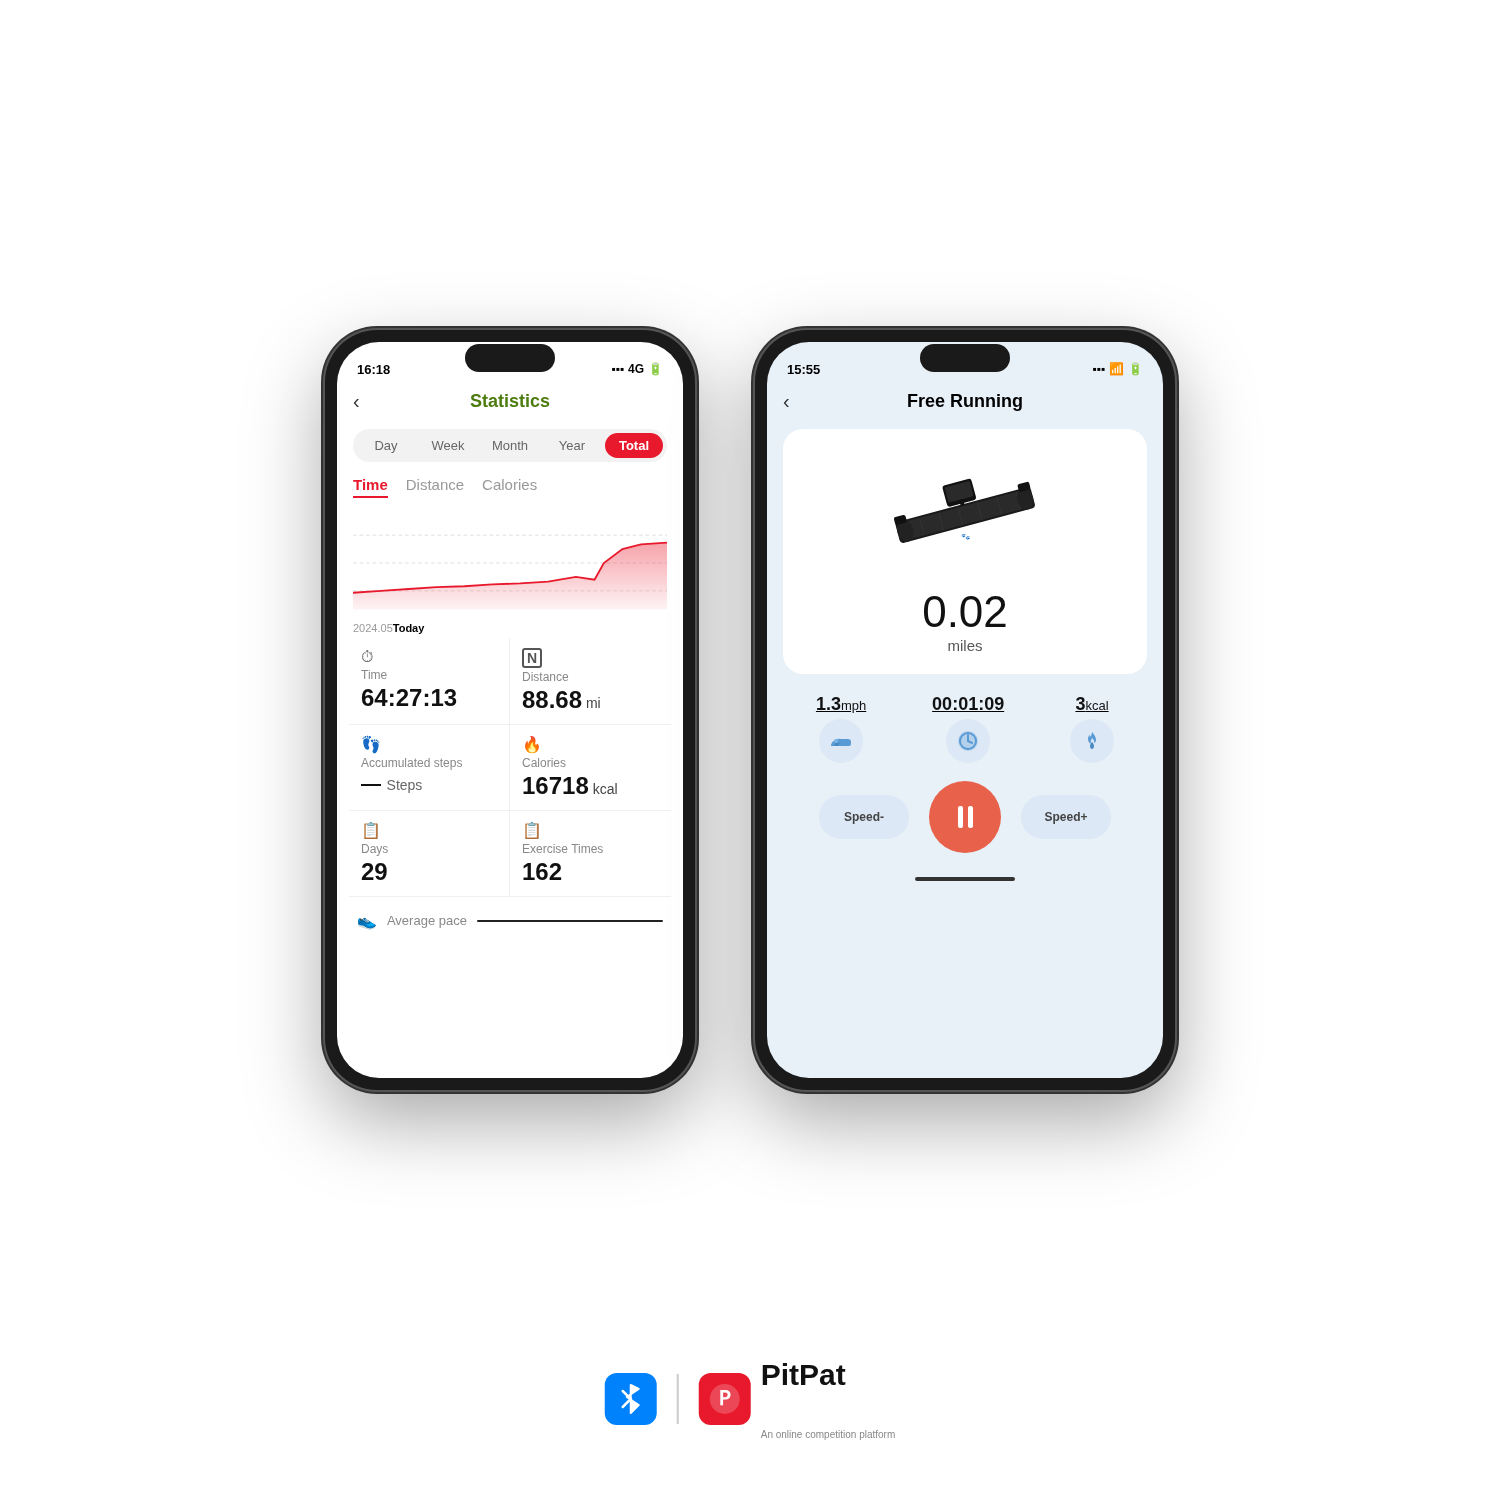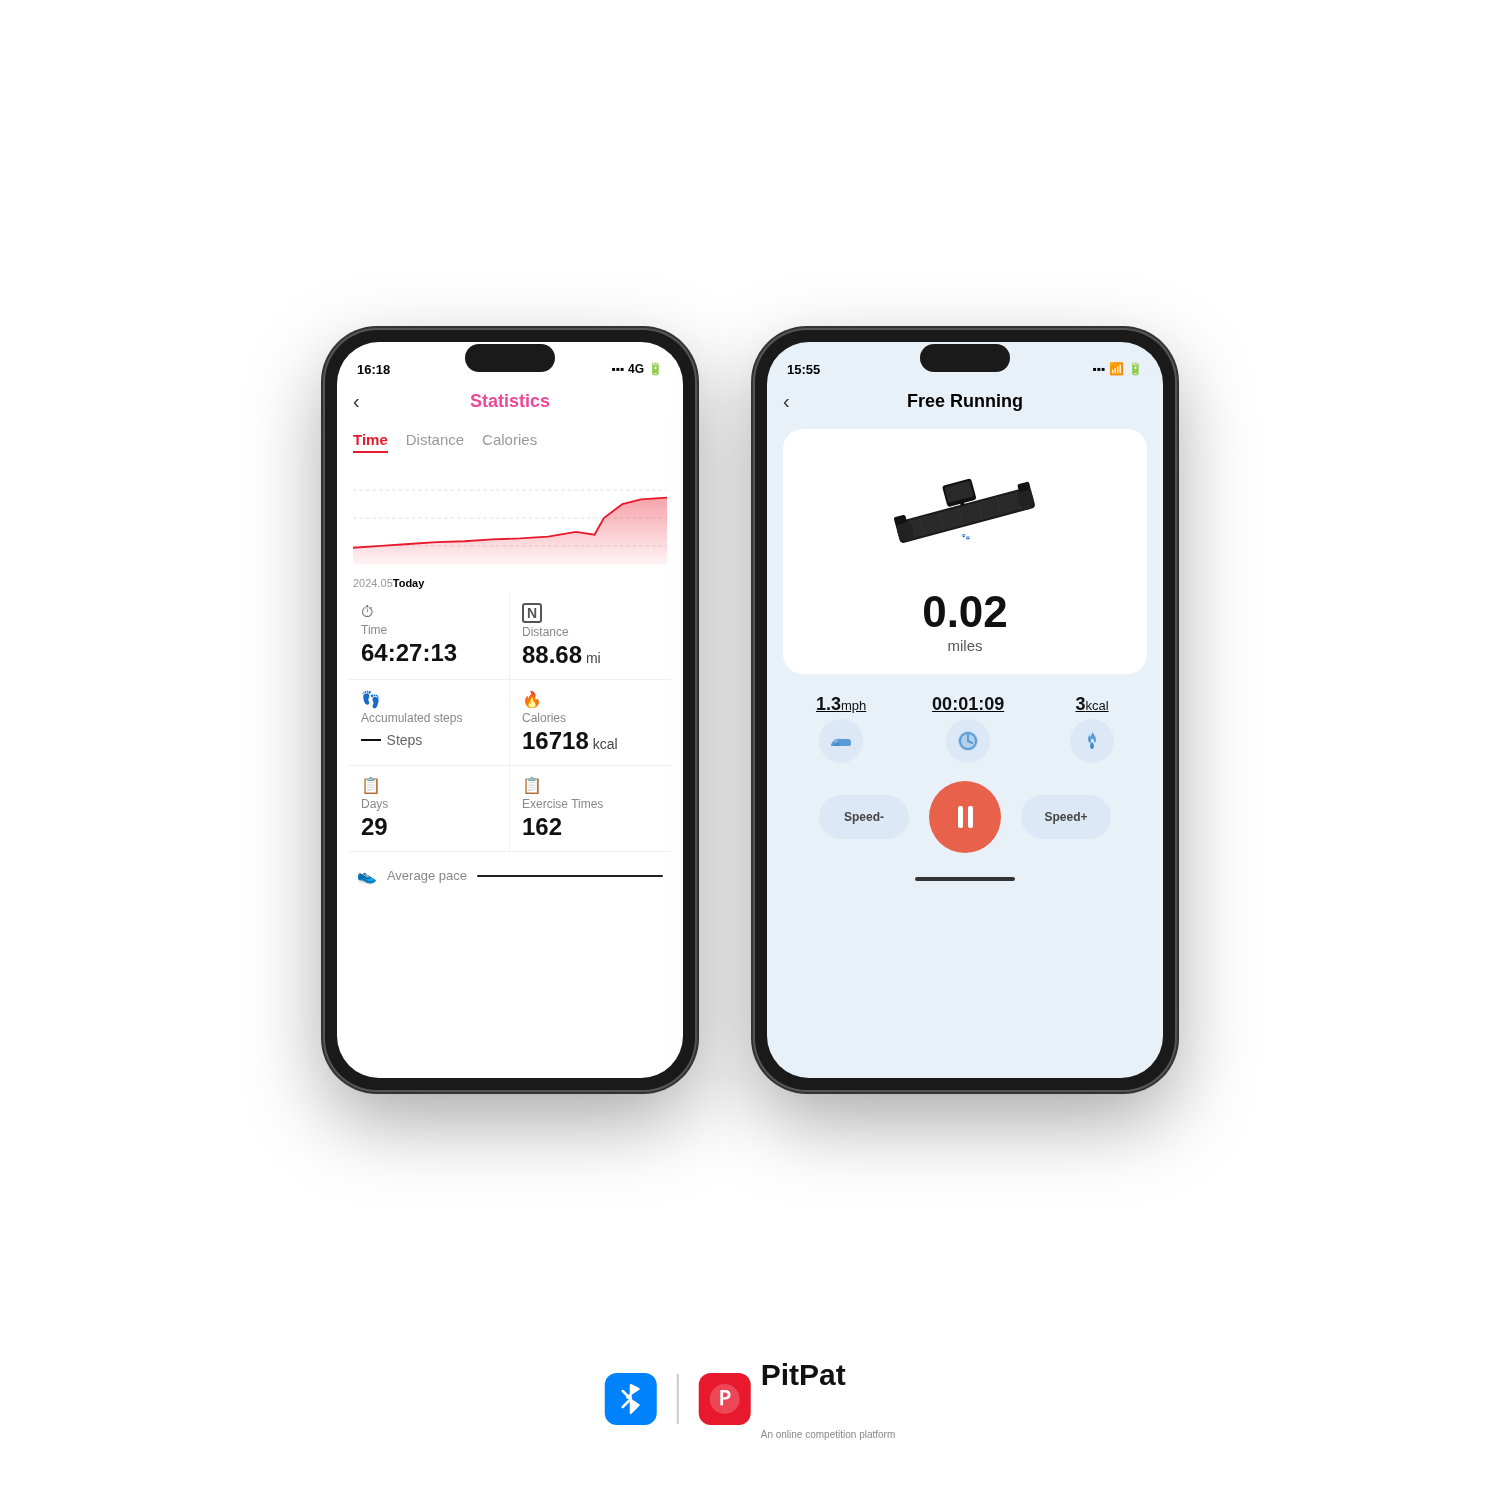--- a/index.html
+++ b/index.html
@@ -95,21 +95,21 @@
       font-size: 20px;
       color: #333;
       cursor: pointer;
     }
     .stats-title {
       position: absolute;
       left: 50%;
       transform: translateX(-50%);
       font-size: 18px;
       font-weight: 600;
-      color: #ec4899;
+      color: #4d7c0f;
     }
     .period-tabs {
       display: flex;
       align-items: center;
       gap: 4px;
       margin: 6px 16px;
       background: #f2f2f2;
       border-radius: 20px;
       padding: 4px;
     }
@@ -228,21 +228,21 @@
       margin: 8px 16px;
       background: #fff;
       border-radius: 20px;
       padding: 20px;
       display: flex;
       flex-direction: column;
       align-items: center;
     }
     .distance-big {
       font-size: 44px;
-      font-weight: 700;
+      font-weight: 400;
       color: #111;
       margin-top: 8px;
     }
     .distance-unit {
       font-size: 15px;
       color: #555;
       margin-top: 0;
     }
     .metrics-row {
       display: flex;
@@ -408,20 +408,27 @@
             <span>4G</span>
             <span>🔋</span>
           </div>
         </div>
 
         <div class="stats-header">
           <span class="back-btn">‹</span>
           <span class="stats-title">Statistics</span>
         </div>
 
+        <div class="period-tabs">
+          <div class="period-tab">Day</div>
+          <div class="period-tab">Week</div>
+          <div class="period-tab">Month</div>
+          <div class="period-tab">Year</div>
+          <div class="period-tab active">Total</div>
+        </div>
 
         <div class="metric-tabs">
           <span class="metric-tab active">Time</span>
           <span class="metric-tab">Distance</span>
           <span class="metric-tab">Calories</span>
         </div>
 
         <div class="chart-area">
           <svg class="chart-svg" viewBox="0 0 338 100">
 

